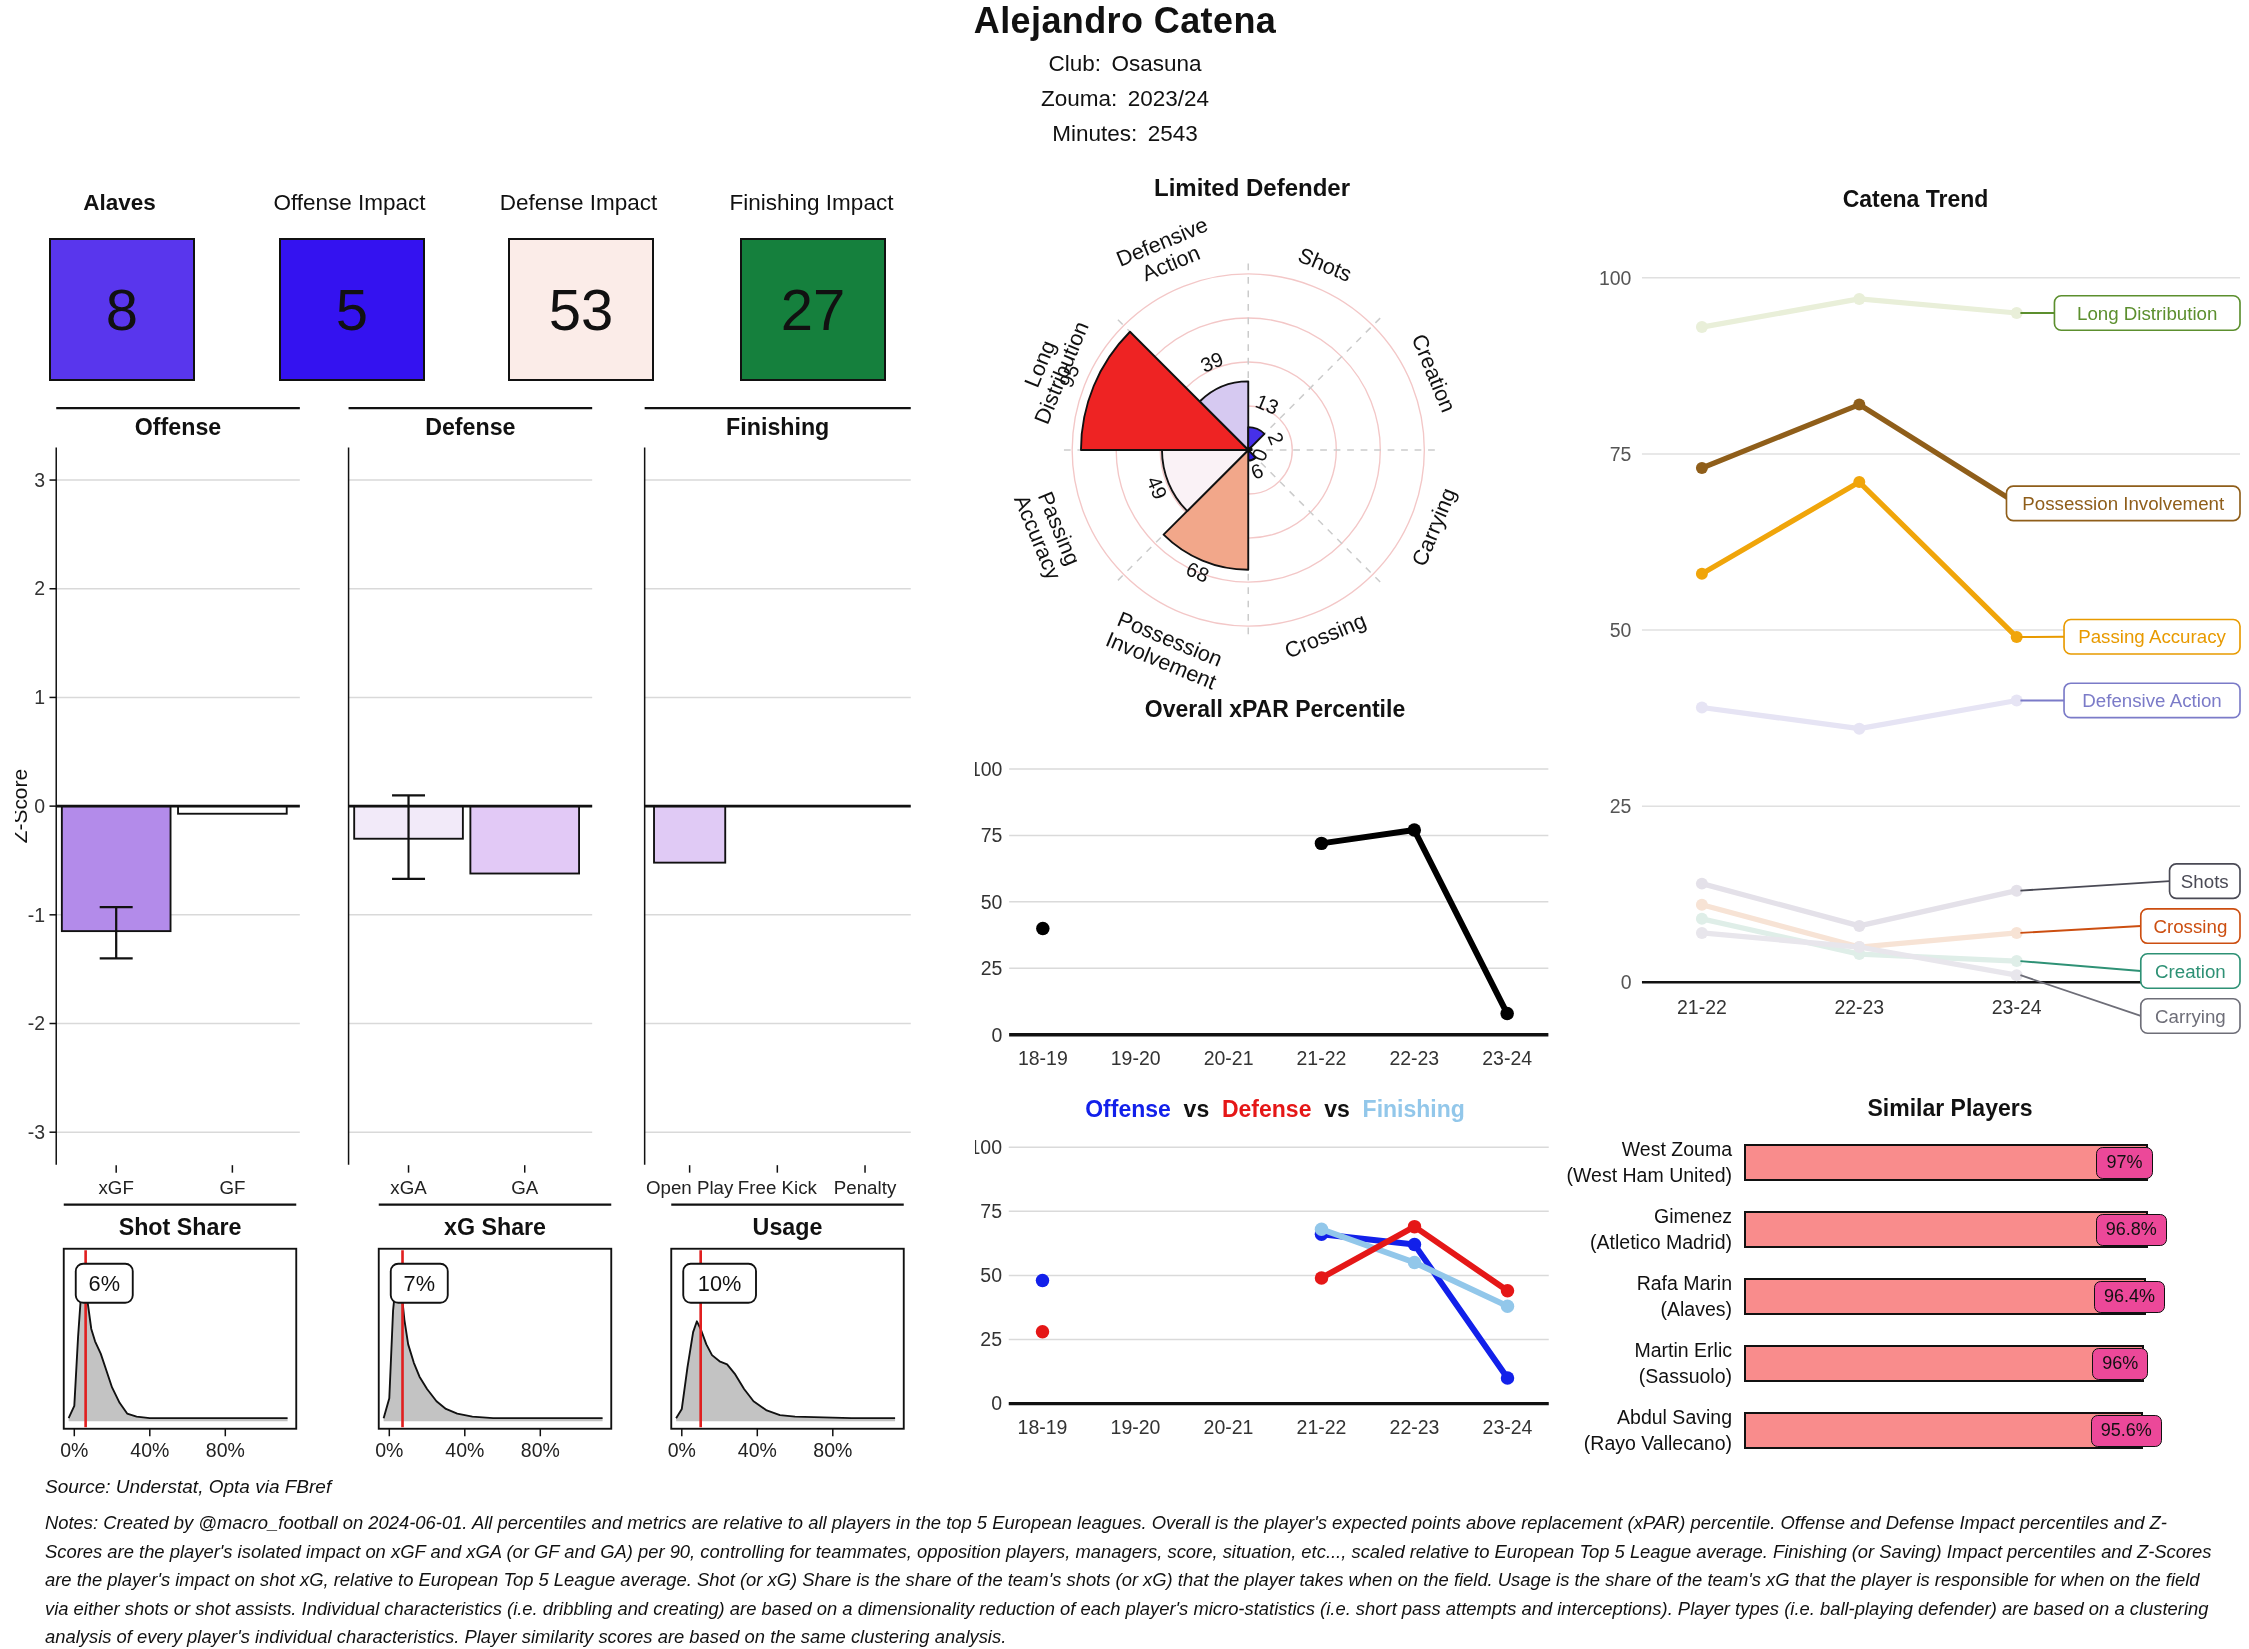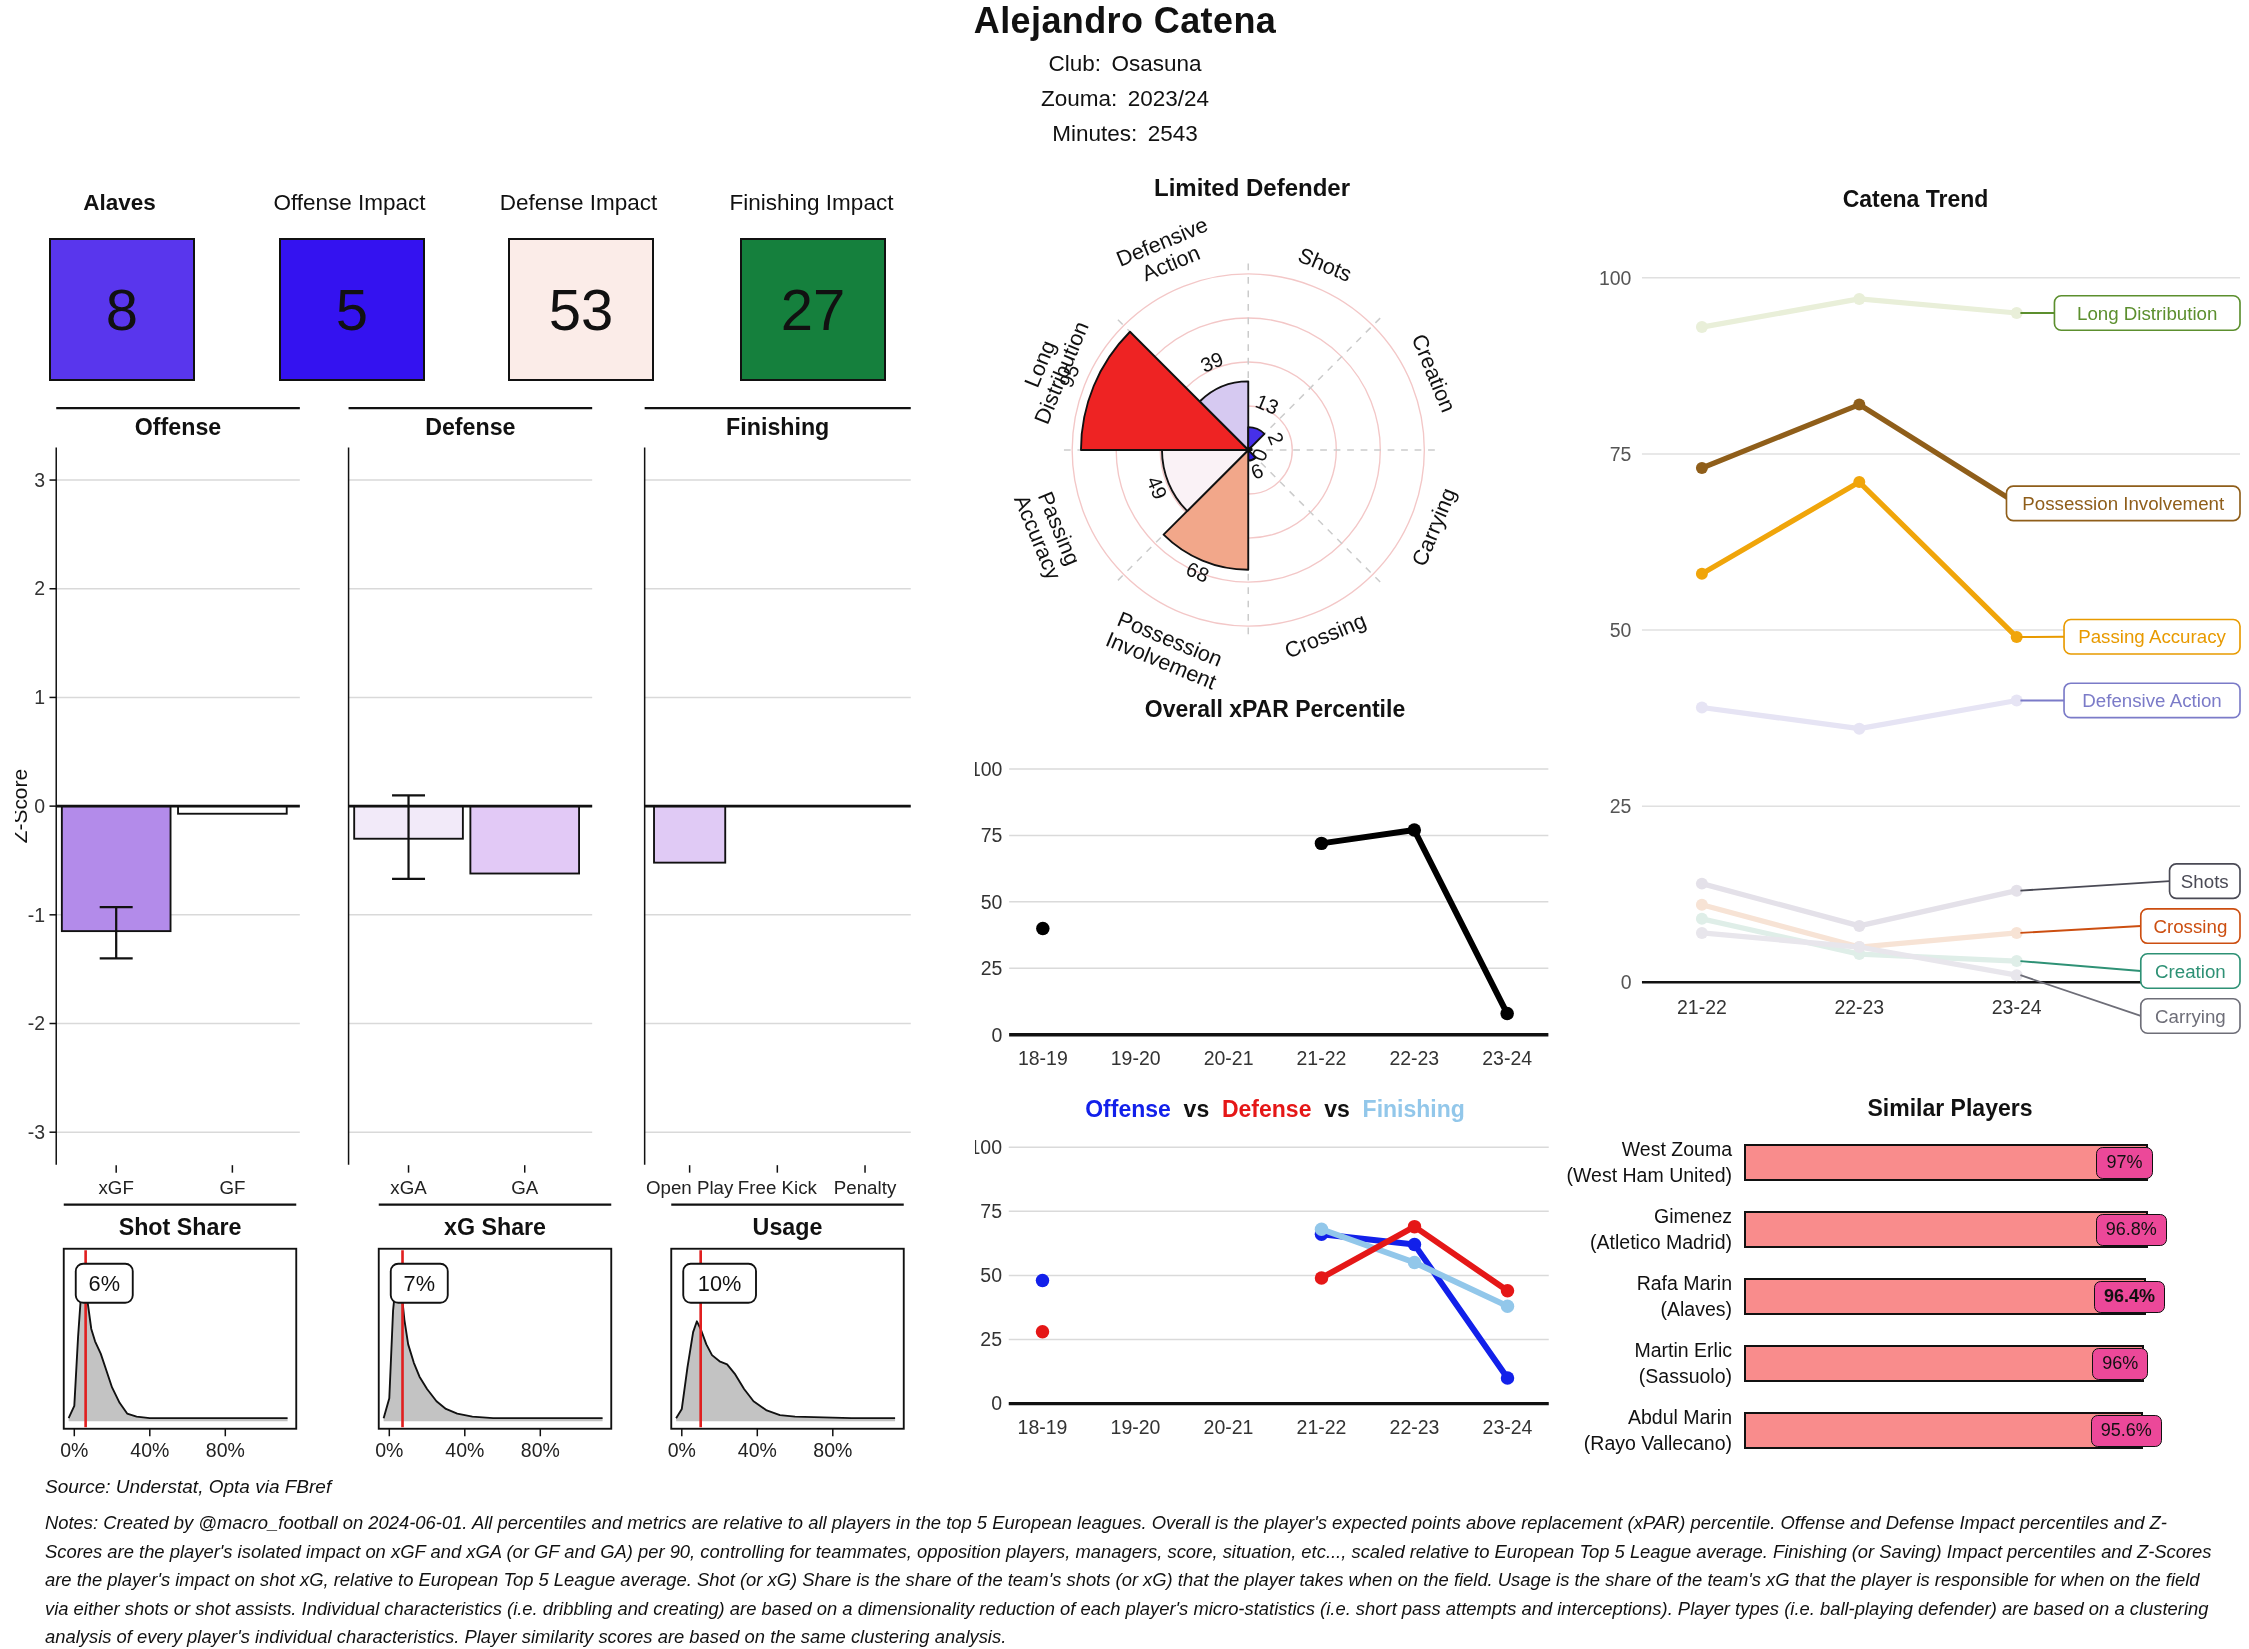--- a/index.html
+++ b/index.html
@@ -314,36 +314,36 @@
           <div class="sim-chip" style="left: calc(96.8% - 52px);">96.8%</div>
         </div>
       </div>
       <div class="sim-row">
         <div class="sim-label">
           <div>Rafa Marin</div>
           <div>(Alaves)</div>
         </div>
         <div class="sim-barwrap">
           <div class="sim-bar" style="width: 96.4%; background: rgb(249, 140, 140);"></div>
-          <div class="sim-chip" style="left: calc(96.4% - 52px); font-weight: bold;">96.4%</div>
+          <div class="sim-chip" style="left: calc(96.4% - 52px);">96.4%</div>
         </div>
       </div>
       <div class="sim-row">
         <div class="sim-label">
           <div>Martin Erlic</div>
           <div>(Sassuolo)</div>
         </div>
         <div class="sim-barwrap">
           <div class="sim-bar" style="width: 96%; background: rgb(249, 140, 140);"></div>
           <div class="sim-chip" style="left: calc(96% - 52px);">96%</div>
         </div>
       </div>
       <div class="sim-row">
         <div class="sim-label">
-          <div>Abdul Marin</div>
+          <div>Abdul Saving</div>
           <div>(Rayo Vallecano)</div>
         </div>
         <div class="sim-barwrap">
           <div class="sim-bar" style="width: 95.6%; background: rgb(249, 140, 140);"></div>
           <div class="sim-chip" style="left: calc(95.6% - 52px);">95.6%</div>
         </div>
       </div>
     </div>
 
   <svg id="density-svg" class="abs" style="left:15px;top:1200px" width="930" height="270" viewBox="0 0 1240 360">

